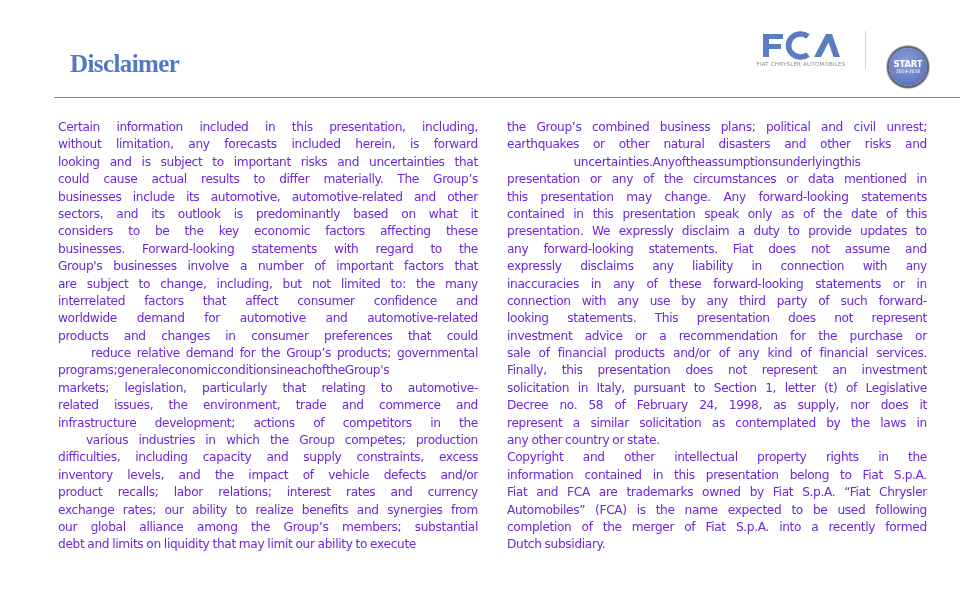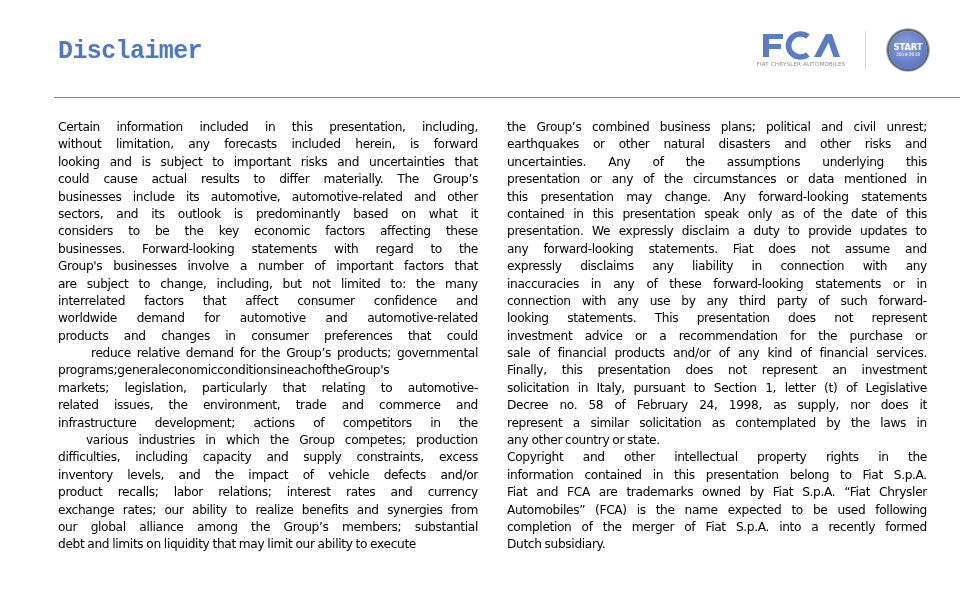--- a/index.html
+++ b/index.html
@@ -11,26 +11,26 @@
       width: 960px;
       height: 600px;
       position: relative;
       overflow: hidden;
       font-family: "DejaVu Sans", "Liberation Sans", sans-serif;
     }
     .title {
       position: absolute;
       left: 54px;
       top: 30px;
-      font-family: Liberation Mono, monospace;
+      font-family: Liberation Serif, serif;
       font-weight: bold;
       font-size: 25px;
       letter-spacing: -0.6px;
       color: #4f79c2;
-      margin: 4px;
+      margin: 16px;
       line-height: 36px;
     }
     .divider {
       position: absolute;
       left: 54px;
       right: 0;
       top: 97px;
       height: 1px;
       background: #6f8ea3;
     }
@@ -64,21 +64,21 @@
       position: absolute;
       left: 865px;
       top: 31px;
       width: 1px;
       height: 38px;
       background: #d6d6d6;
     }
     .start-badge {
       position: absolute;
       left: 889px;
-      top: 31px;
+      top: 48px;
       width: 38px;
       height: 38px;
       border-radius: 50%;
       background: radial-gradient(circle at 45% 40%, #8da2dd 0%, #6a80c6 55%, #4f63a6 100%);
       box-shadow: 0 0 0 2px #5c6570, 0 0 0 3px #b9bfc6;
       display: flex;
       flex-direction: column;
       align-items: center;
       justify-content: center;
       color: #ffffff;
@@ -96,21 +96,21 @@
       letter-spacing: -0.1px;
     }
     .column {
       position: absolute;
       top: 119px;
       width: 420px;
       font-family: "DejaVu Sans", sans-serif;
       font-size: 12.2px;
       letter-spacing: -0.35px;
       word-spacing: -0.5px;
-      color: #000000;
+      color: #6d28d9;
     }
     .column.left { left: 58px; }
     .column.right { left: 507px; }
     .line {
       display: block;
       height: 17.4px;
       line-height: 17.4px;
       text-align: justify;
       text-align-last: justify;
       white-space: nowrap;
@@ -414,21 +414,21 @@
         <span>earthquakes</span>
         <span>or</span>
         <span>other</span>
         <span>natural</span>
         <span>disasters</span>
         <span>and</span>
         <span>other</span>
         <span>risks</span>
         <span>and</span>
       </span>
-      <span class="line" style="white-space: nowrap; display: flex; justify-content: space-between;">
+      <span class="line" style="white-space: nowrap; display: flex; justify-content: center;">
         <span>uncertainties.</span>
         <span>Any</span>
         <span>of</span>
         <span>the</span>
         <span>assumptions</span>
         <span>underlying</span>
         <span>this</span>
       </span>
       <span class="line" style="white-space: nowrap; display: flex; justify-content: space-between;">
         <span>presentation</span>

